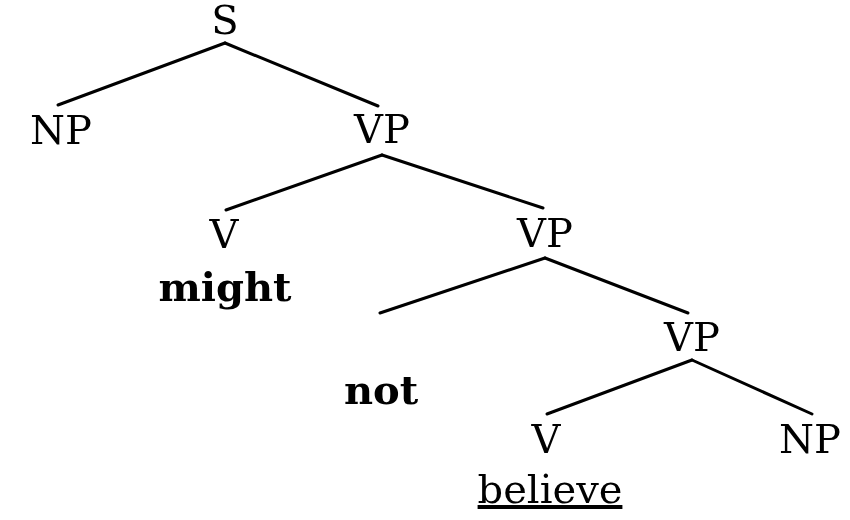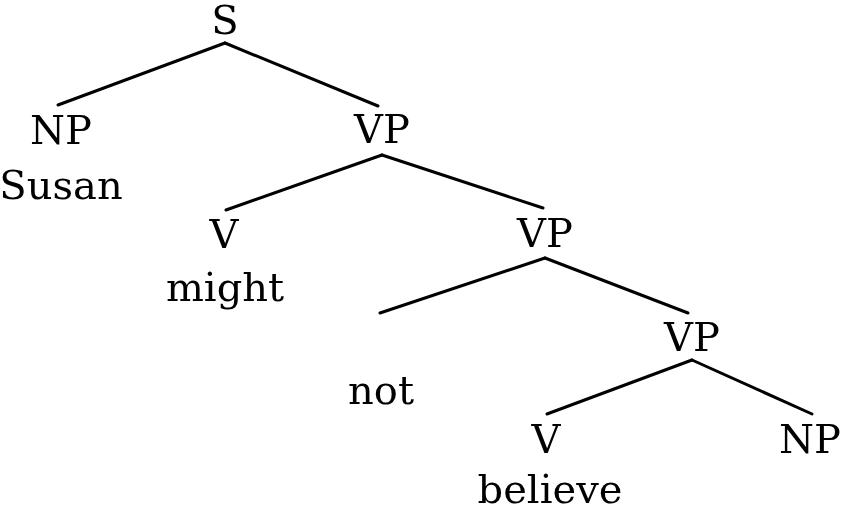--- a/index.html
+++ b/index.html
@@ -43,23 +43,23 @@
   .pos-np-subj  { left: 61px;  top: 130px; }
   .pos-vp-outer { left: 382px; top: 129px; }
   .pos-v-aux    { left: 224px; top: 234px; }
   .pos-vp-mid   { left: 545px; top: 233px; }
   .pos-adv      { left: 381px; top: 336px; }
   .pos-vp-inner { left: 692px; top: 337px; }
   .pos-v-main   { left: 546px; top: 439px; }
   .pos-np-obj   { left: 810px; top: 439px; }
   
   .pos-w-susan   { left: 61px;  top: 185px; }
-  .pos-w-might   { left: 225px; top: 287px; }
-  .pos-w-not     { left: 381px; top: 390px; }
-  .pos-w-believe { left: 550px; top: 489px; }
+  .pos-w-might   { left: 225px; top: 287px; font-weight: bold; }
+  .pos-w-not     { left: 381px; top: 390px; font-weight: bold; }
+  .pos-w-believe { left: 550px; top: 489px; text-decoration: underline; }
   .pos-w-you     { left: 808px; top: 492px; }
 </style>
 </head>
 <body>
 
 <div class="figure" style="--bg: #ffffff; --fg: #000000; --line: #000000;">
 
   <svg class="branches" viewBox="0 0 850 520" xmlns="http://www.w3.org/2000/svg" aria-hidden="true">
     <line class="branch" x1="225" y1="43" x2="58" y2="105"></line>
     <line class="branch" x1="225" y1="43" x2="378" y2="106"></line>
@@ -73,18 +73,17 @@
 
   <div class="node pos-s">S</div>
   <div class="node pos-np-subj">NP</div>
   <div class="node pos-vp-outer">VP</div>
   <div class="node pos-v-aux">V</div>
   <div class="node pos-vp-mid">VP</div>
   <div class="node pos-vp-inner">VP</div>
   <div class="node pos-v-main">V</div>
   <div class="node pos-np-obj">NP</div>
 
-  <div class="node pos-w-susan">Susan</div>
   <div class="node pos-w-might">might</div>
   <div class="node pos-w-not">not</div>
   <div class="node pos-w-believe">believe</div>
 
 </div>
 
 </body></html>

